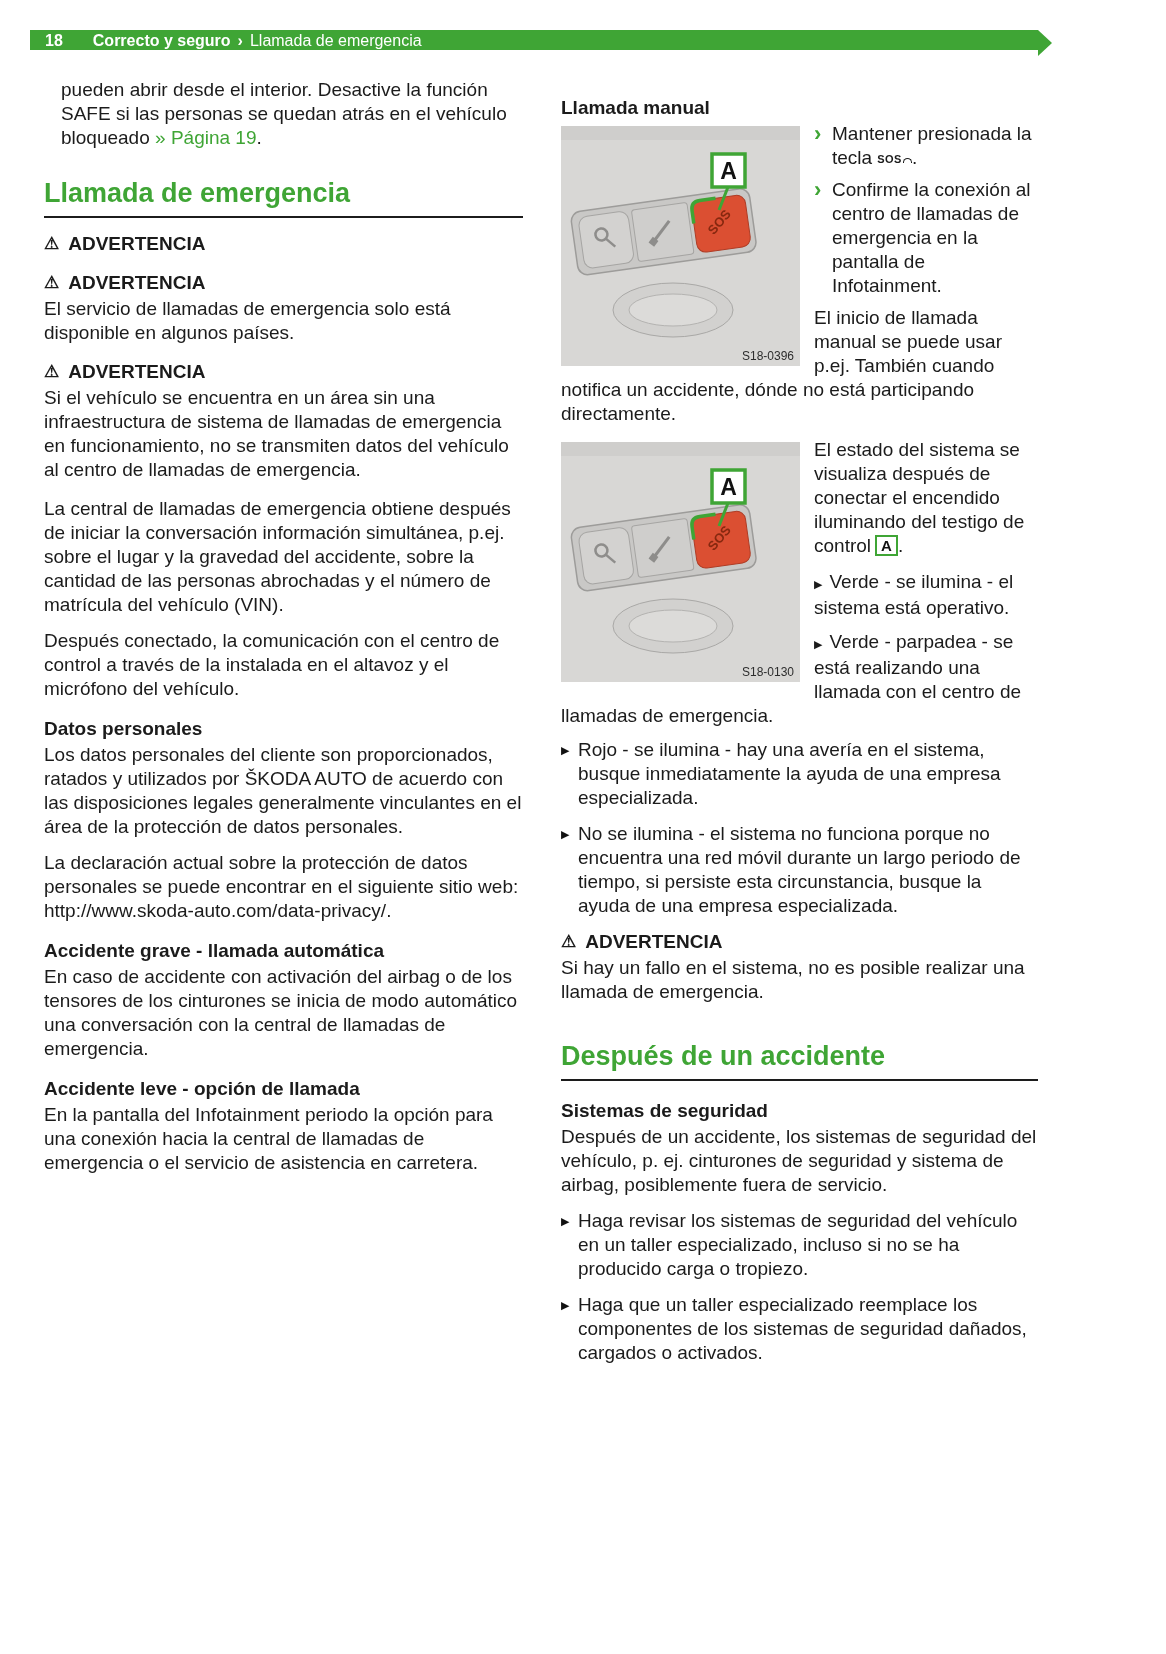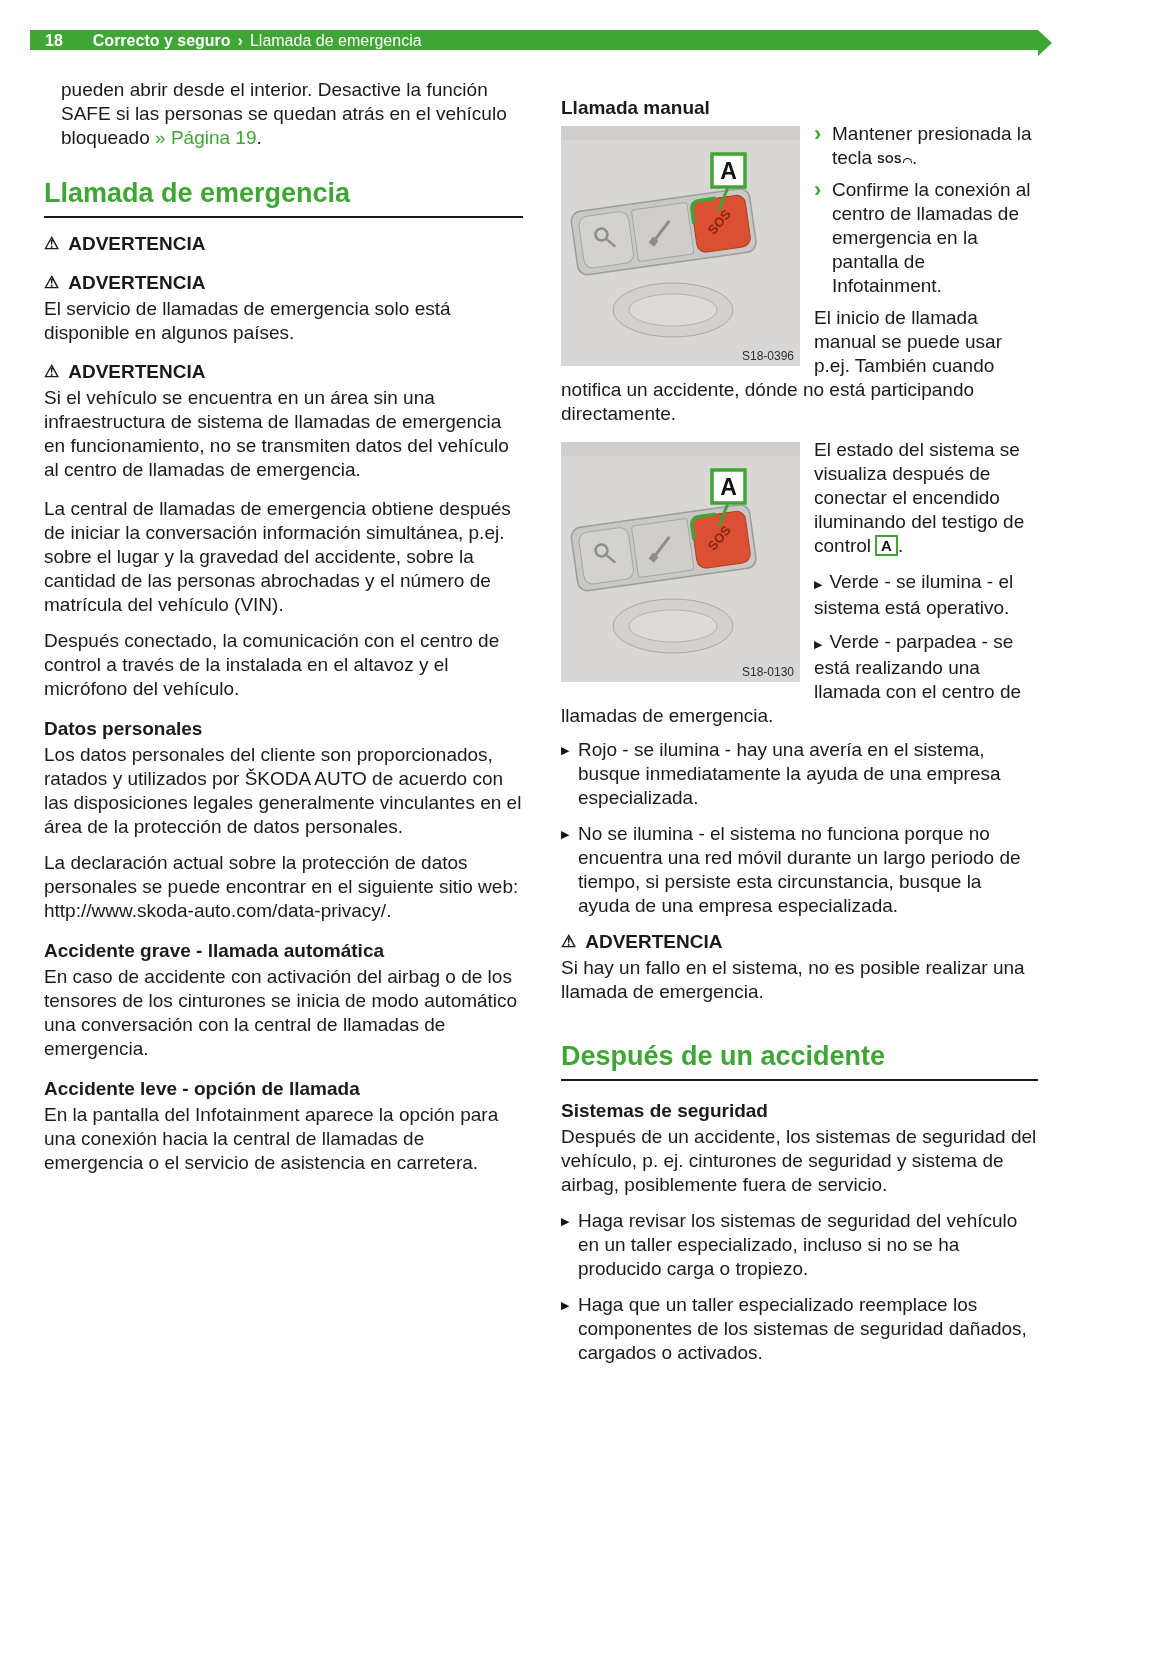--- a/index.html
+++ b/index.html
@@ -138,21 +138,21 @@
     <p>Después conectado, la comunicación con el centro de control a través de la instalada en el altavoz y el micrófono del vehículo.</p>
 
     <div class="h3">Datos personales</div>
     <p>Los datos personales del cliente son proporcionados, ratados y utilizados por ŠKODA AUTO de acuerdo con las disposiciones legales generalmente vinculantes en el área de la protección de datos personales.</p>
     <p>La declaración actual sobre la protección de datos personales se puede encontrar en el siguiente sitio web: http://www.skoda-auto.com/data-privacy/.</p>
 
     <div class="h3">Accidente grave - llamada automática</div>
     <p>En caso de accidente con activación del airbag o de los tensores de los cinturones se inicia de modo automático una conversación con la central de llamadas de emergencia.</p>
 
     <div class="h3">Accidente leve - opción de llamada</div>
-    <p>En la pantalla del Infotainment aparece la opción para una conexión hacia la central de llamadas de emergencia o el servicio de asistencia en carretera.</p>
+    <p>En la pantalla del Infotainment periodo la opción para una conexión hacia la central de llamadas de emergencia o el servicio de asistencia en carretera.</p>
 
   </div>
 
   <div class="col right">
 
     <div class="h3 first">Llamada manual</div>
 
     <div class="figblock">
       <figure class="console">
         <svg viewBox="0 0 239 240" width="239" height="240">

